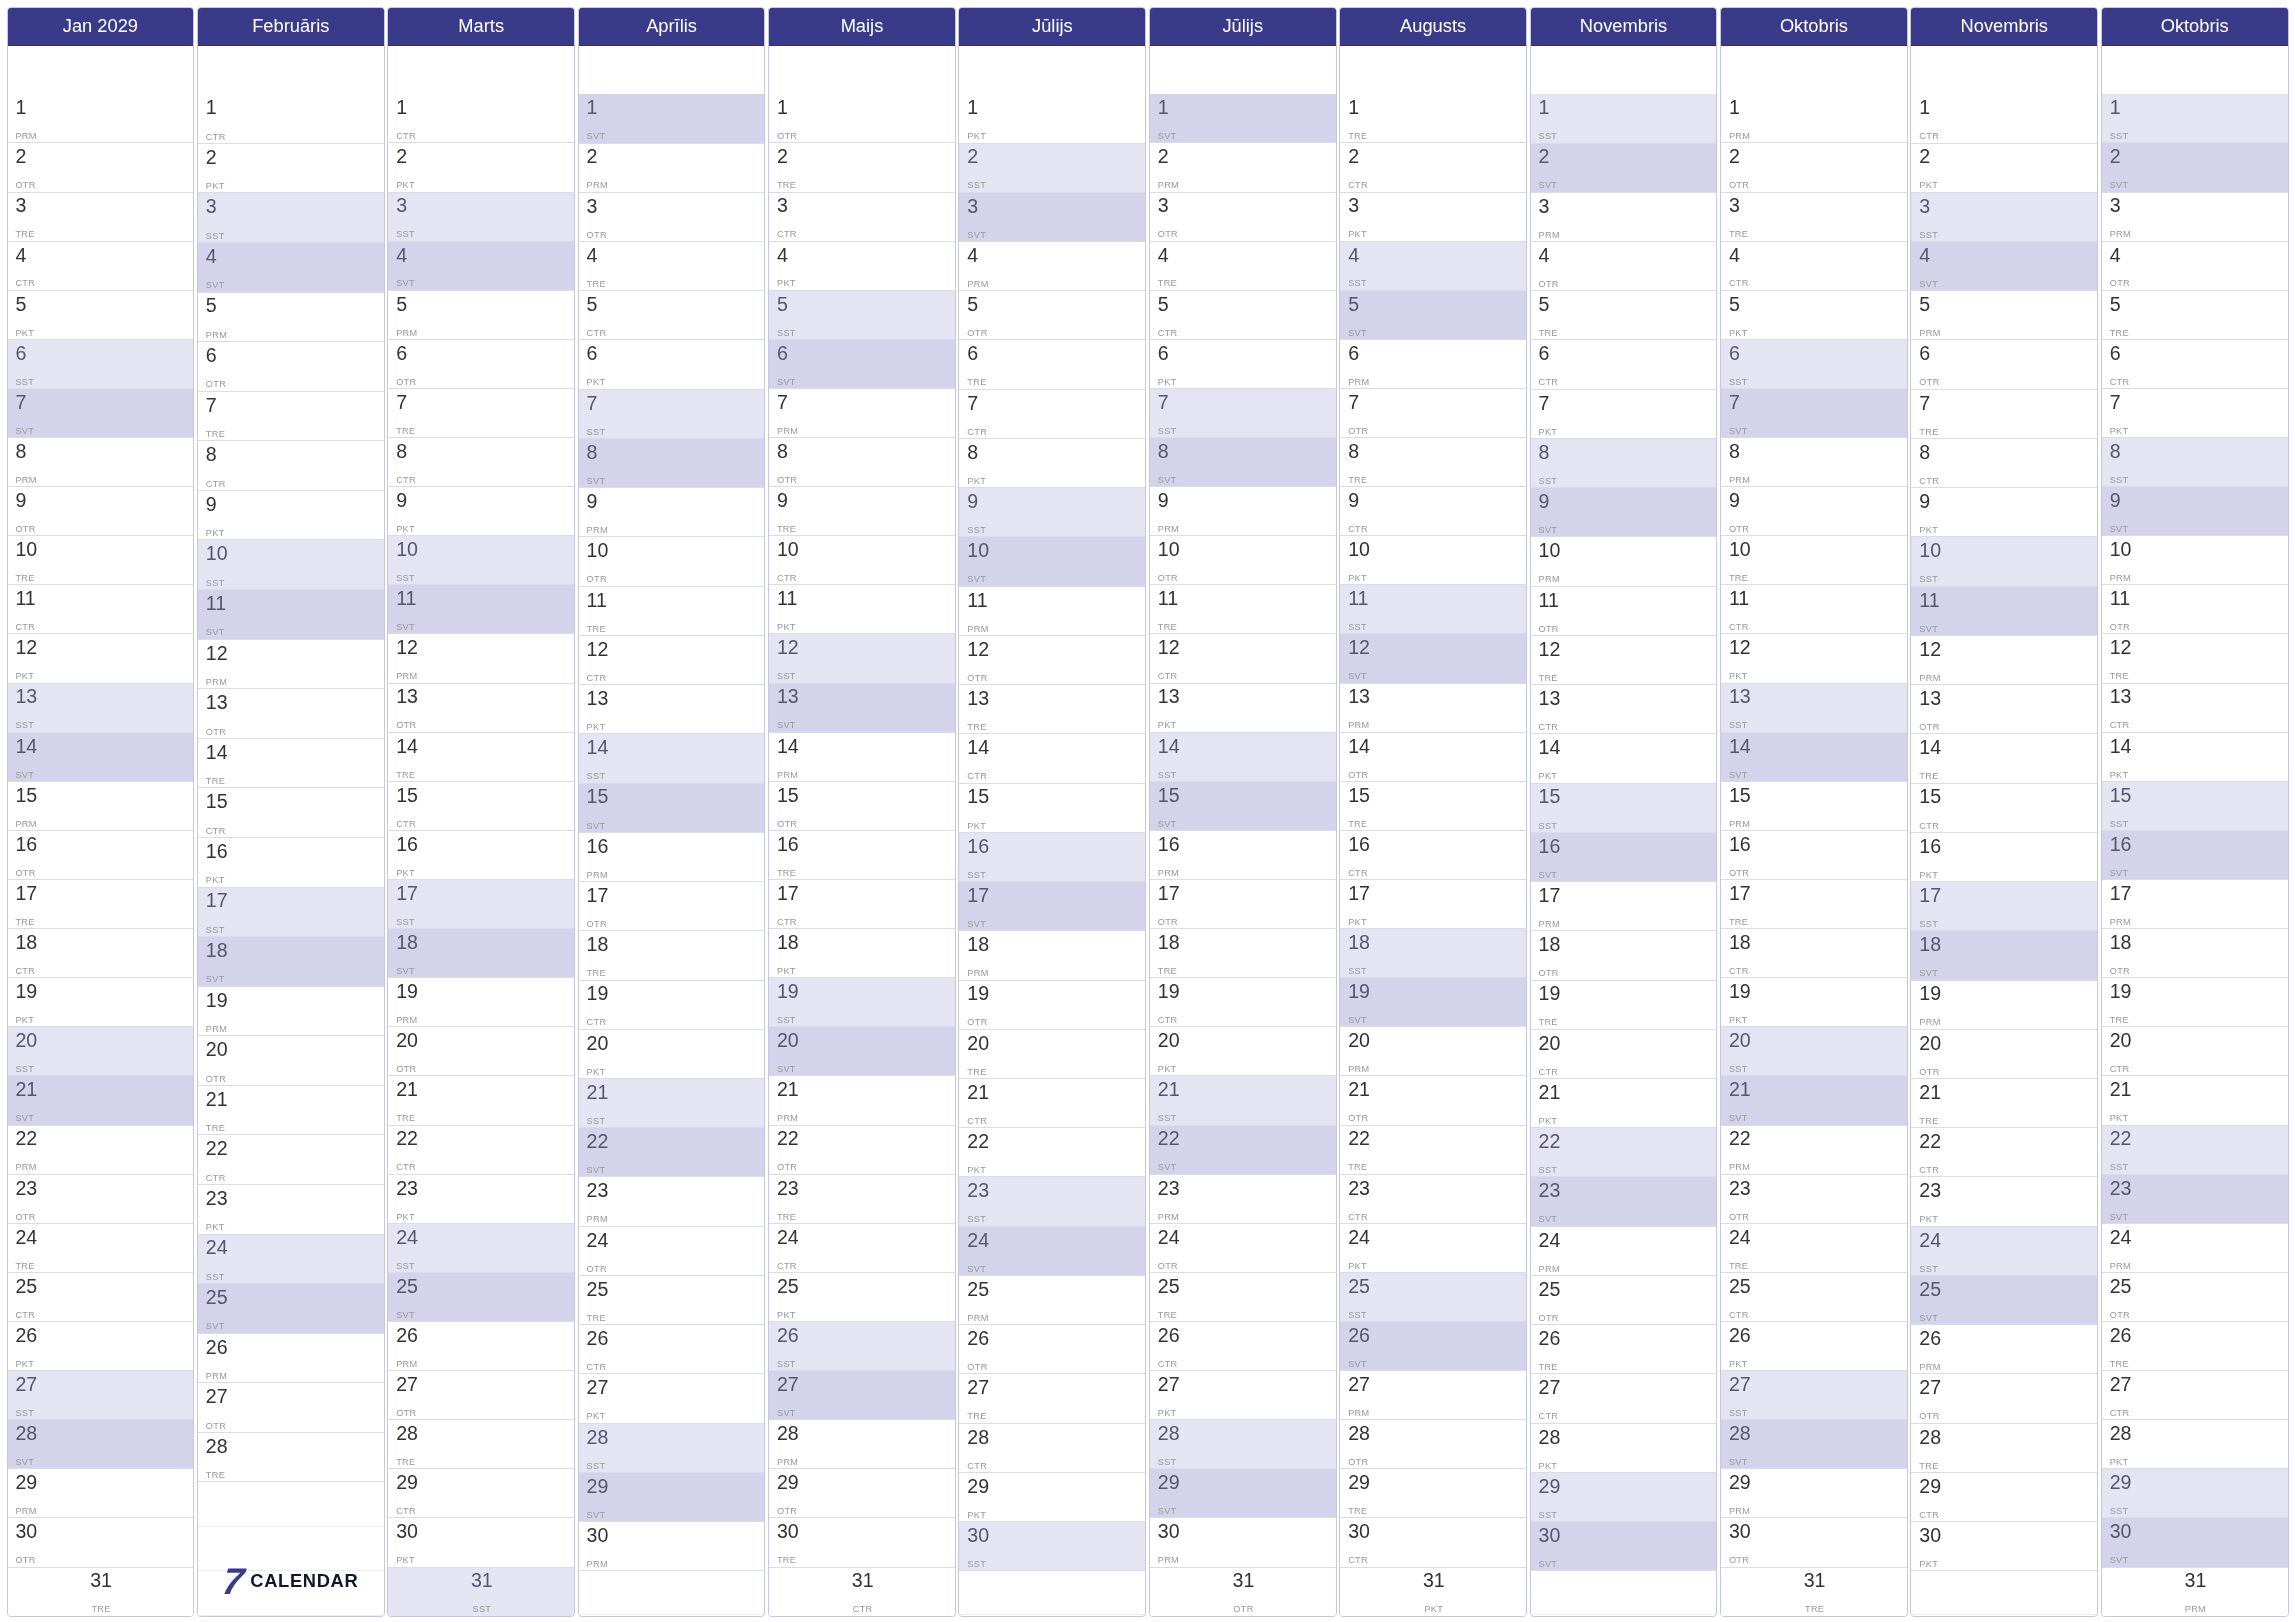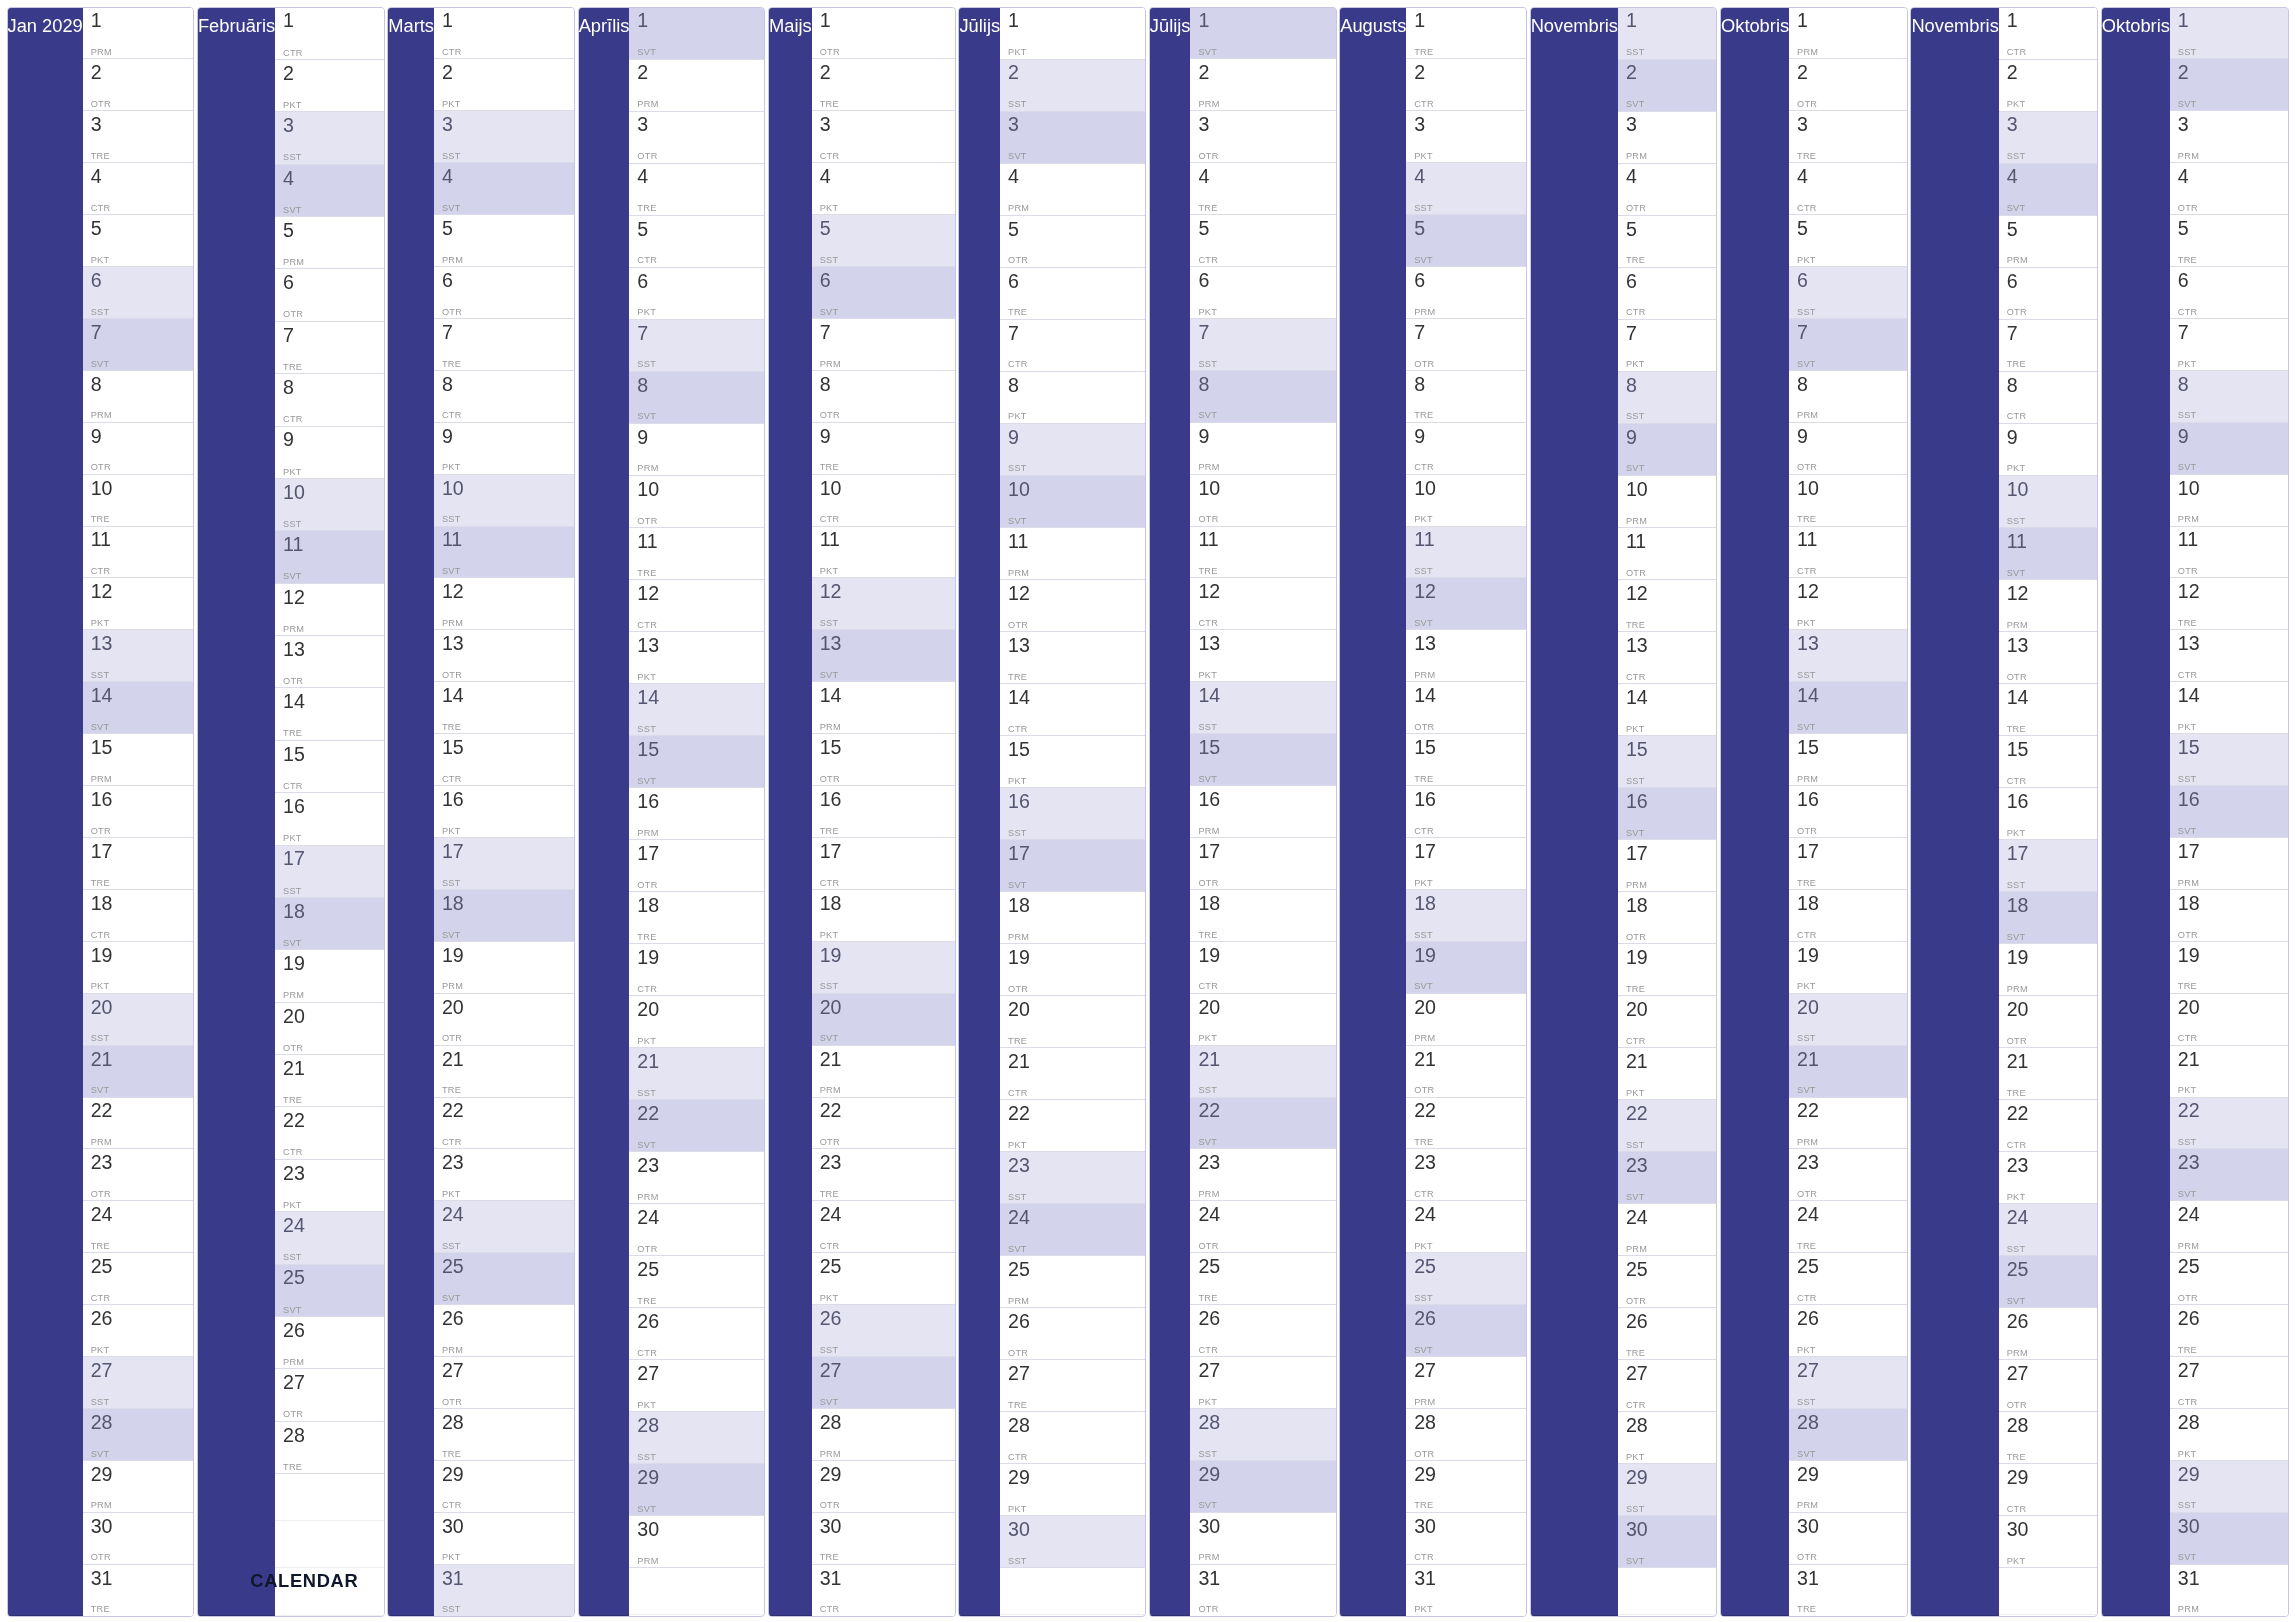--- a/index.html
+++ b/index.html
@@ -12,25 +12,26 @@
   }
   .calendar {
     display: flex;
     width: 100%;
     height: 100%;
     gap: 2.6px;
   }
   .month {
     flex: 1;
     display: flex;
-    flex-direction: row;
+    flex-direction: column;
     border: 0.7px solid #c5c6e0;
     border-radius: 3.9px;
     overflow: hidden;
     position: relative;
+    gap: 48px;
   }
   .month-header {
     background: #3a3a8a;
     color: #fff;
     text-align: center;
     font-size: 18.3px;
     font-weight: 500;
     padding: 7.9px 0;
     border-bottom: 0.7px solid #2f2f70;
   }
@@ -41,21 +42,21 @@
   }
   .day {
     flex: 1;
     border-bottom: 0.7px solid #dcdce8;
     padding: 3.9px 6.5px 1.3px 7.9px;
     display: flex;
     flex-direction: column;
     justify-content: space-between;
     background: #fff;
   }
-  .day:last-child { border-bottom: none; }
+  .day:last-child { border-bottom: none; align-items: center; }
   .day.sat { background: #e4e4f3; }
   .day.sun { background: #d3d3eb; }
   .day-num {
     font-size: 19.6px;
     color: #333;
     line-height: 1;
   }
   .day.sat .day-num, .day.sun .day-num { color: #555570; }
   .day-abbr {
     font-size: 9.2px;

